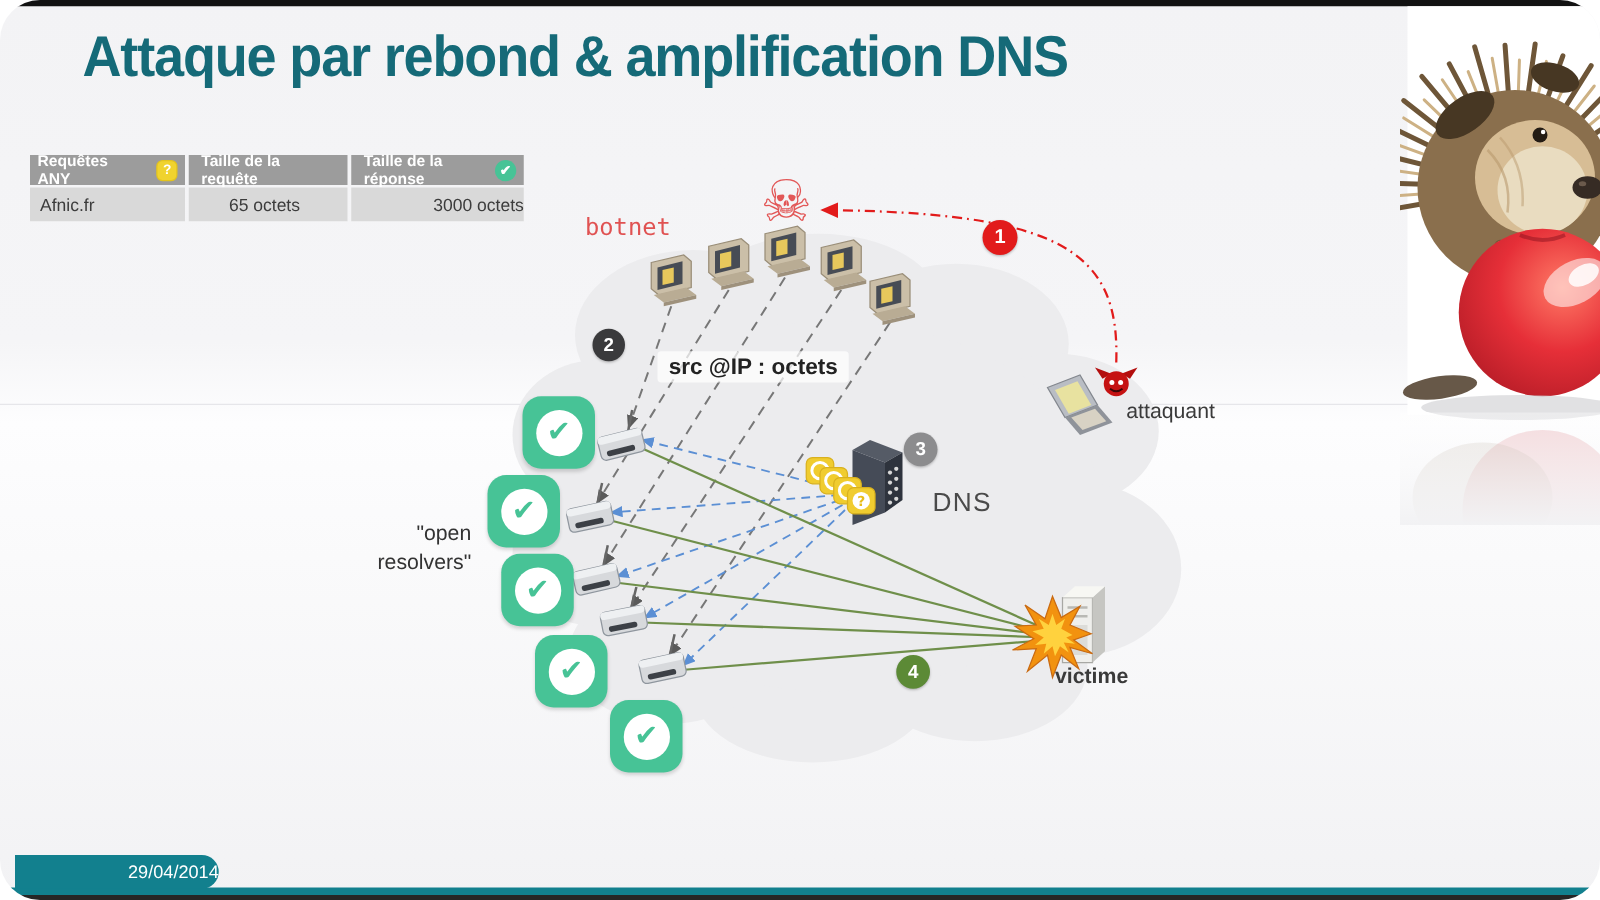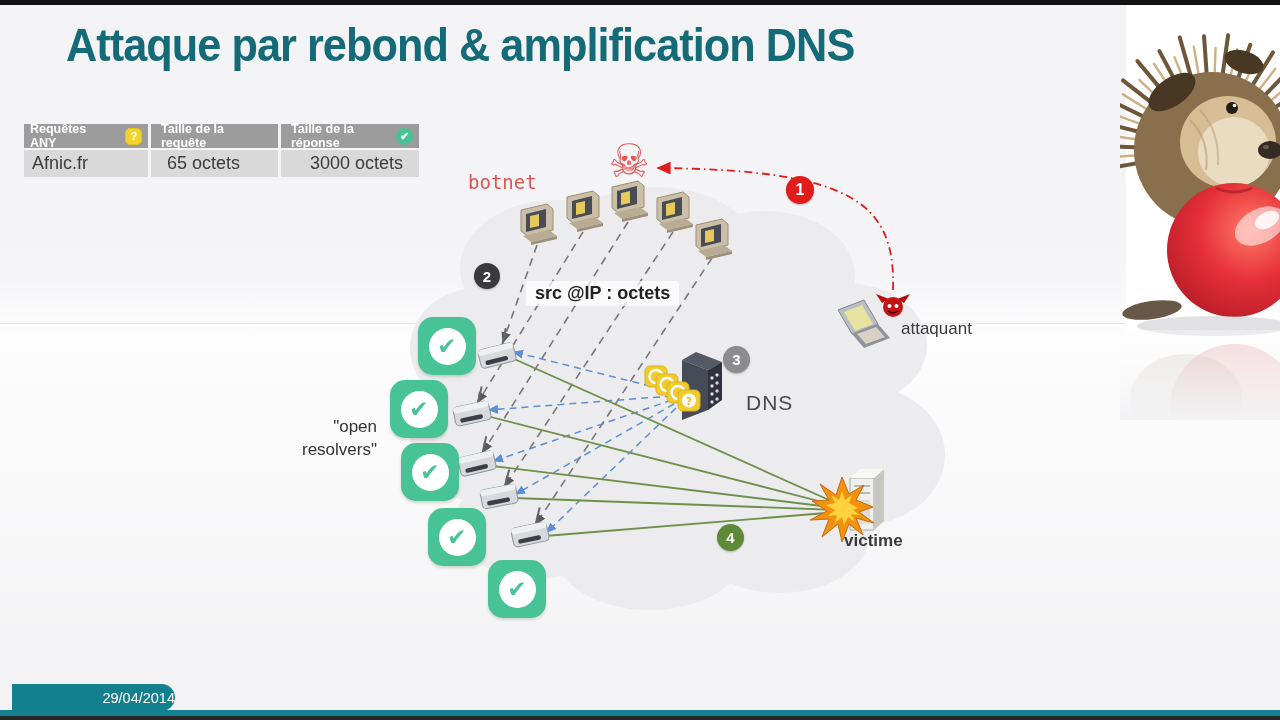--- a/index.html
+++ b/index.html
@@ -1,47 +1,48 @@
 <!DOCTYPE html>
 <html><head>
 <meta charset="utf-8">
 <style>
   html,body { margin:0; padding:0; }
   body { font-family:"Liberation Sans", sans-serif; background:#ffffff; }
   .slide {
     position:relative; width:1280px; height:720px; overflow:hidden;
     background:linear-gradient(180deg,#f3f3f5 0%,#f5f5f7 38%,#fdfdfe 47%,#fafafb 62%,#f2f2f4 100%);
+    border-radius:32px;
   }
   .top-edge { position:absolute; left:0; top:0; width:1280px; height:5px; background:#121212; }
   .horizon { position:absolute; left:0; top:323px; width:1280px; height:1px; background:#e6e6ea; }
 
   .title {
     position:absolute; left:66px; top:18px; margin:0;
     font-size:46px; font-weight:800; color:#156a78; letter-spacing:-1px;
     transform:scaleX(.94); transform-origin:left center; white-space:nowrap;
   }
 
   
   .amp-table { position:absolute; left:24px; top:124px; width:407px; font-size:12.5px; }
   .tr { display:flex; gap:3px; }
   .th {
     background:#9c9c9c; color:#ffffff; font-weight:bold; height:24px;
     display:flex; align-items:center; padding:0 6px; box-sizing:border-box;gap:39px;
   }
   .td {
     background:#d9d9d9; color:#3c3c3c; height:27px; margin-top:2px;
-    display:flex; align-items:center; padding:0 8px; box-sizing:border-box; font-size:18px;
+    display:flex; align-items:center; padding:0 8px; box-sizing:border-box; font-size:14px;
   }
   .c1 { width:124px; }
   .c2 { width:127px; justify-content:center;padding-left:12px; }
   .c3 { width:138px; justify-content:flex-end; }
   .th.c2 { justify-content:flex-start; padding-left:10px; }
   .th.c3 { justify-content:flex-start; padding-left:10px; }
   .td.c2 { justify-content:flex-end; padding-right:38px; }
-  .td.c3 { padding-right:16px; }
+  .td.c3 { padding-right:0; }
   .badge { width:17px; height:17px; border-radius:5px; margin-left:auto; flex:0 0 auto;
            display:flex; align-items:center; justify-content:center; font-size:11px; font-weight:bold; }
   .q-badge { background:#f0d32e; color:#ffffff; border:1px solid #e3c31d; box-sizing:border-box; }
   .ok-badge { background:#47c396; color:#ffffff; border-radius:50%; }
 
   .x50 {
     position:absolute; left:252px; top:156px; width:78px; height:51px;
     background:#ffffff; border:2px solid #3d3d3d; border-radius:12px;
     display:flex; align-items:center; justify-content:center;
     color:#d42127; font-size:30px; font-weight:bold; box-shadow:1px 2px 3px rgba(0,0,0,.18);

